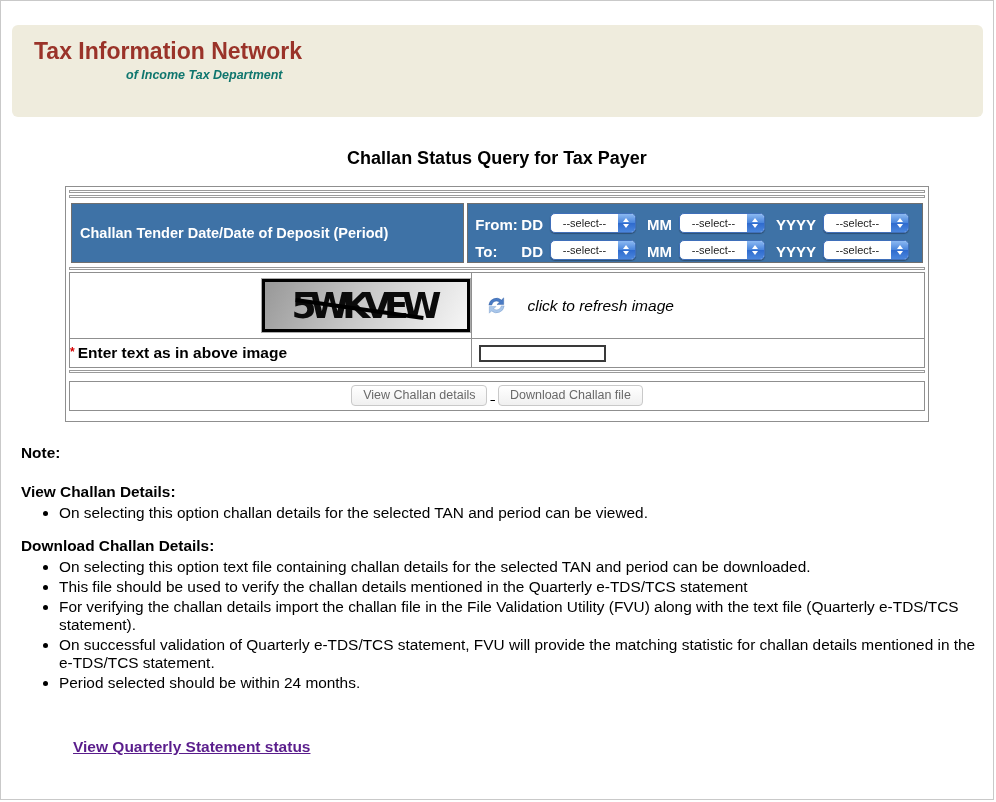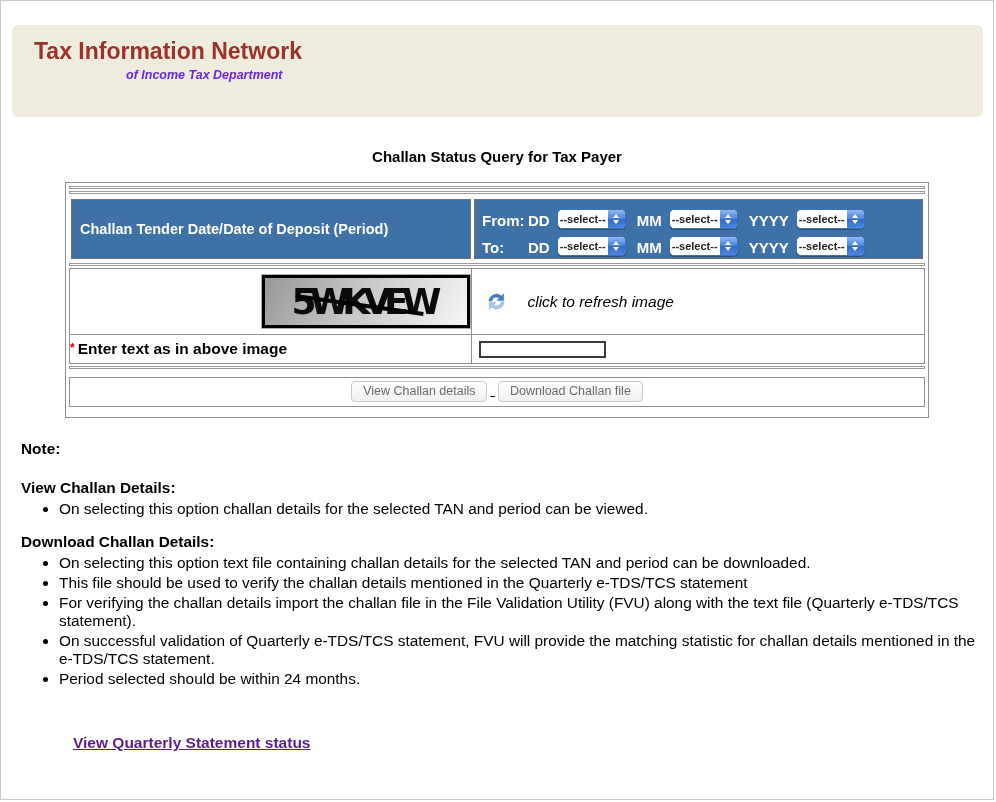--- a/index.html
+++ b/index.html
@@ -3,40 +3,40 @@
 <meta charset="utf-8">
 <style>
   * { box-sizing: border-box; }
   html,body { margin:0; padding:0; background:#fff; }
   body { font-family:"Liberation Sans", sans-serif; color:#000; }
   .page { width:994px; min-height:800px; border:1px solid #c9c9c9; background:#fff; overflow:hidden; }
 
   
   .masthead { margin:24px 10px 0 11px; height:92px; background:#efecdd; border-radius:6px; padding:13px 0 0 22px; }
   .brand-title { font-size:23px; font-weight:bold; color:#9a3329; }
-  .brand-subtitle { font-size:12.5px; font-weight:bold; font-style:italic; color:#6d28d9; margin:3px 0 0 92px; }
-
-  .page-title { text-align:center; font-size:15px; font-weight:bold; margin-top:31px; }
+  .brand-subtitle { font-size:12.5px; font-weight:bold; font-style:italic; color:#0f766e; margin:3px 0 0 92px; }
+
+  .page-title { text-align:center; font-size:18px; font-weight:bold; margin-top:31px; }
 
   
   .form-box { width:864px; margin:17px auto 0; border:1px solid #8f8f8f; padding:2px; }
   .strip { height:3px; border:1px solid #9a9a9a; margin:1px 1px 2px; }
 
   table.sect { width:100%; border-collapse:separate; border-spacing:3px; }
   td.blue { background:#3e72a6; border:1px solid #6f6f6f; }
   td.label-cell { width:400px; color:#fff; font-weight:bold; font-size:14.5px; padding:7px 8px; }
   td.field-cell { padding:2px 2px 2px 3px; vertical-align:middle; }
 
   .tan-input { width:130px; height:17px; border:0; background:#fff; margin-left:2px; font-size:13px; }
 
   .date-line { display:flex; align-items:flex-end; height:27px; margin-left:4px; color:#fff; font-weight:bold; font-size:15px; }
   .dl-label { width:46px; }
   .dl-unit { margin-right:7px; }
   .aqua-select { display:inline-flex; height:20px; border:1px solid #3f6fba; border-radius:5px; overflow:hidden; background:#fff; margin-right:11px; box-shadow:0 1px 1px rgba(0,0,0,.3); cursor:default; }
-  .sel-text { width:50px; display:flex; align-items:center; justify-content:center; font-size:11px; font-weight:bold; color:#222; }
+  .sel-text { width:67px; display:flex; align-items:center; justify-content:center; font-size:11px; font-weight:normal; color:#222; }
   .sel-cap { width:17px; background:linear-gradient(#8cb9f2 0%, #4a86dd 48%, #2f6bce 52%, #4a86dd 100%); display:flex; flex-direction:column; align-items:center; justify-content:center; }
   .tri-up { width:0; height:0; border-left:3px solid transparent; border-right:3px solid transparent; border-bottom:4px solid #fff; margin-bottom:2px; }
   .tri-down { width:0; height:0; border-left:3px solid transparent; border-right:3px solid transparent; border-top:4px solid #fff; }
 
   table.white-sect { width:calc(100% - 2px); margin:0 1px 2px; border-collapse:collapse; }
   table.white-sect td { border:1px solid #8f8f8f; background:#fff; }
   td.captcha-cell { width:402px; text-align:right; vertical-align:middle; padding:5px 1px; height:66px; }
   .captcha-box { display:inline-block; position:relative; width:208px; height:53px; border:3px solid #000; box-shadow:0 0 0 1px #ababab; background:linear-gradient(118deg,#989898 0%,#c6c6c6 45%,#f6f6f6 100%); vertical-align:middle; }
   .captcha-text { position:absolute; left:0; right:6px; top:3px; text-align:center; font-family:"DejaVu Sans",sans-serif; font-weight:bold; font-size:36px; letter-spacing:-7px; color:#0b0b0b; transform:scaleY(0.98); }
   .captcha-strike { position:absolute; left:15%; top:25px; width:64%; height:4px; background:#000; transform:rotate(8deg); }

